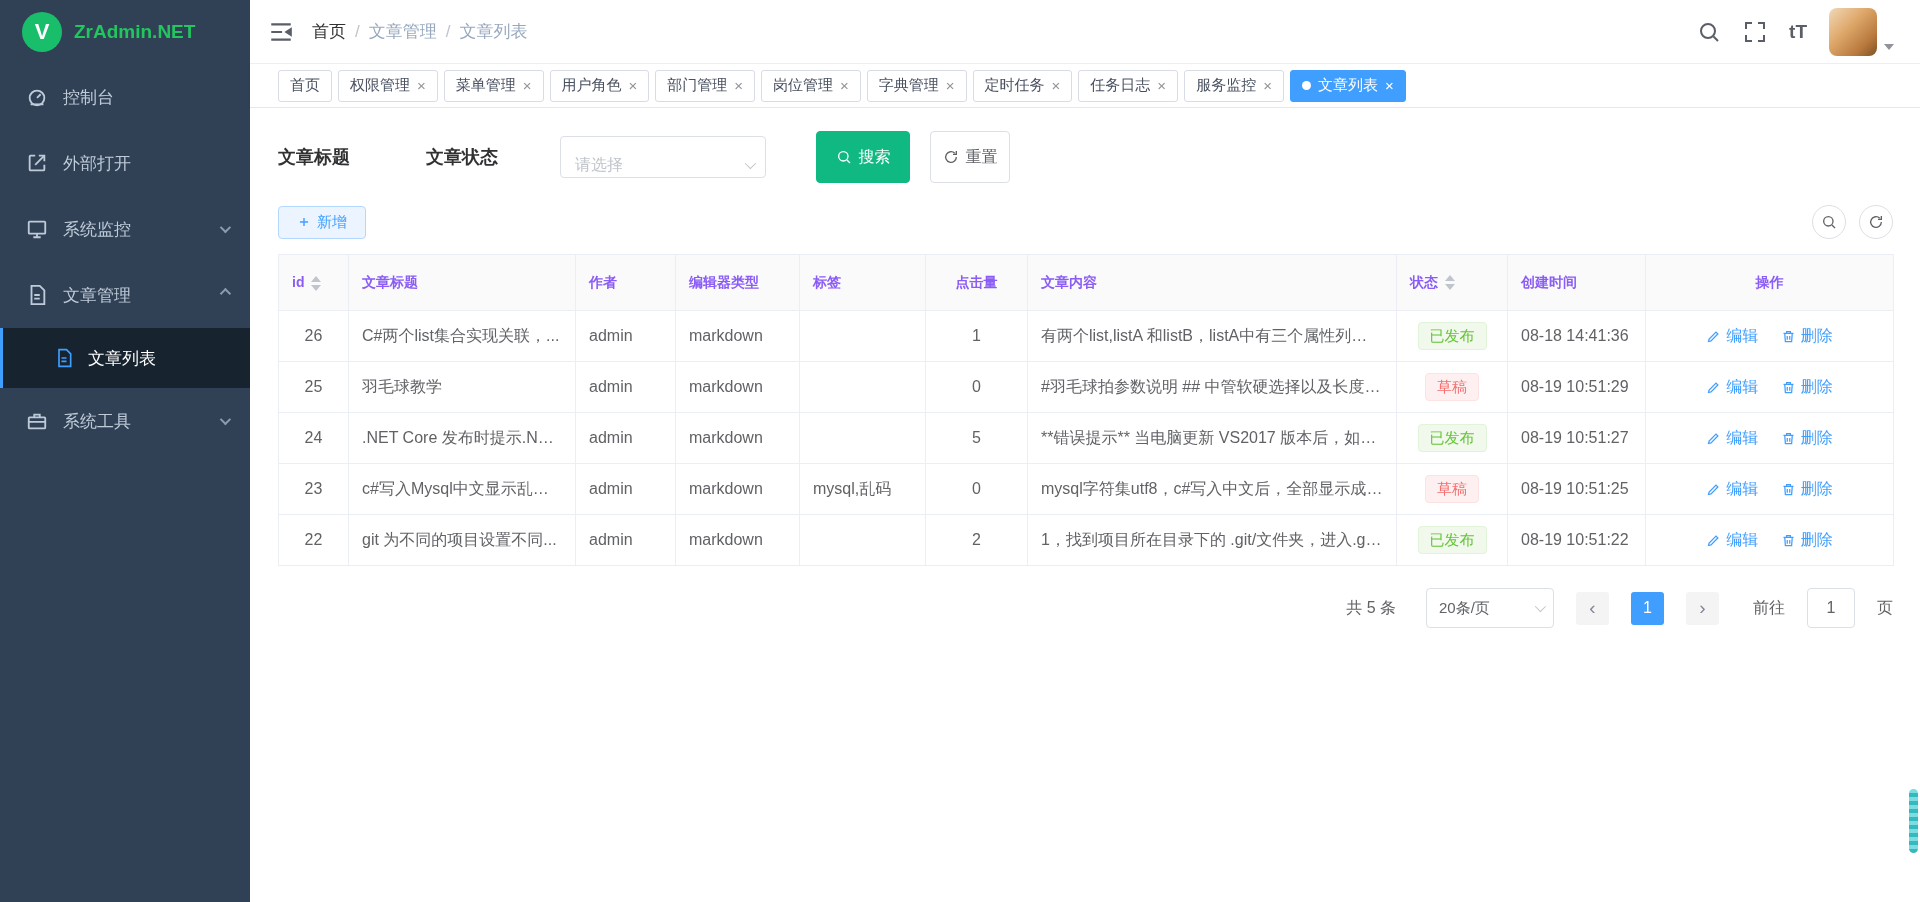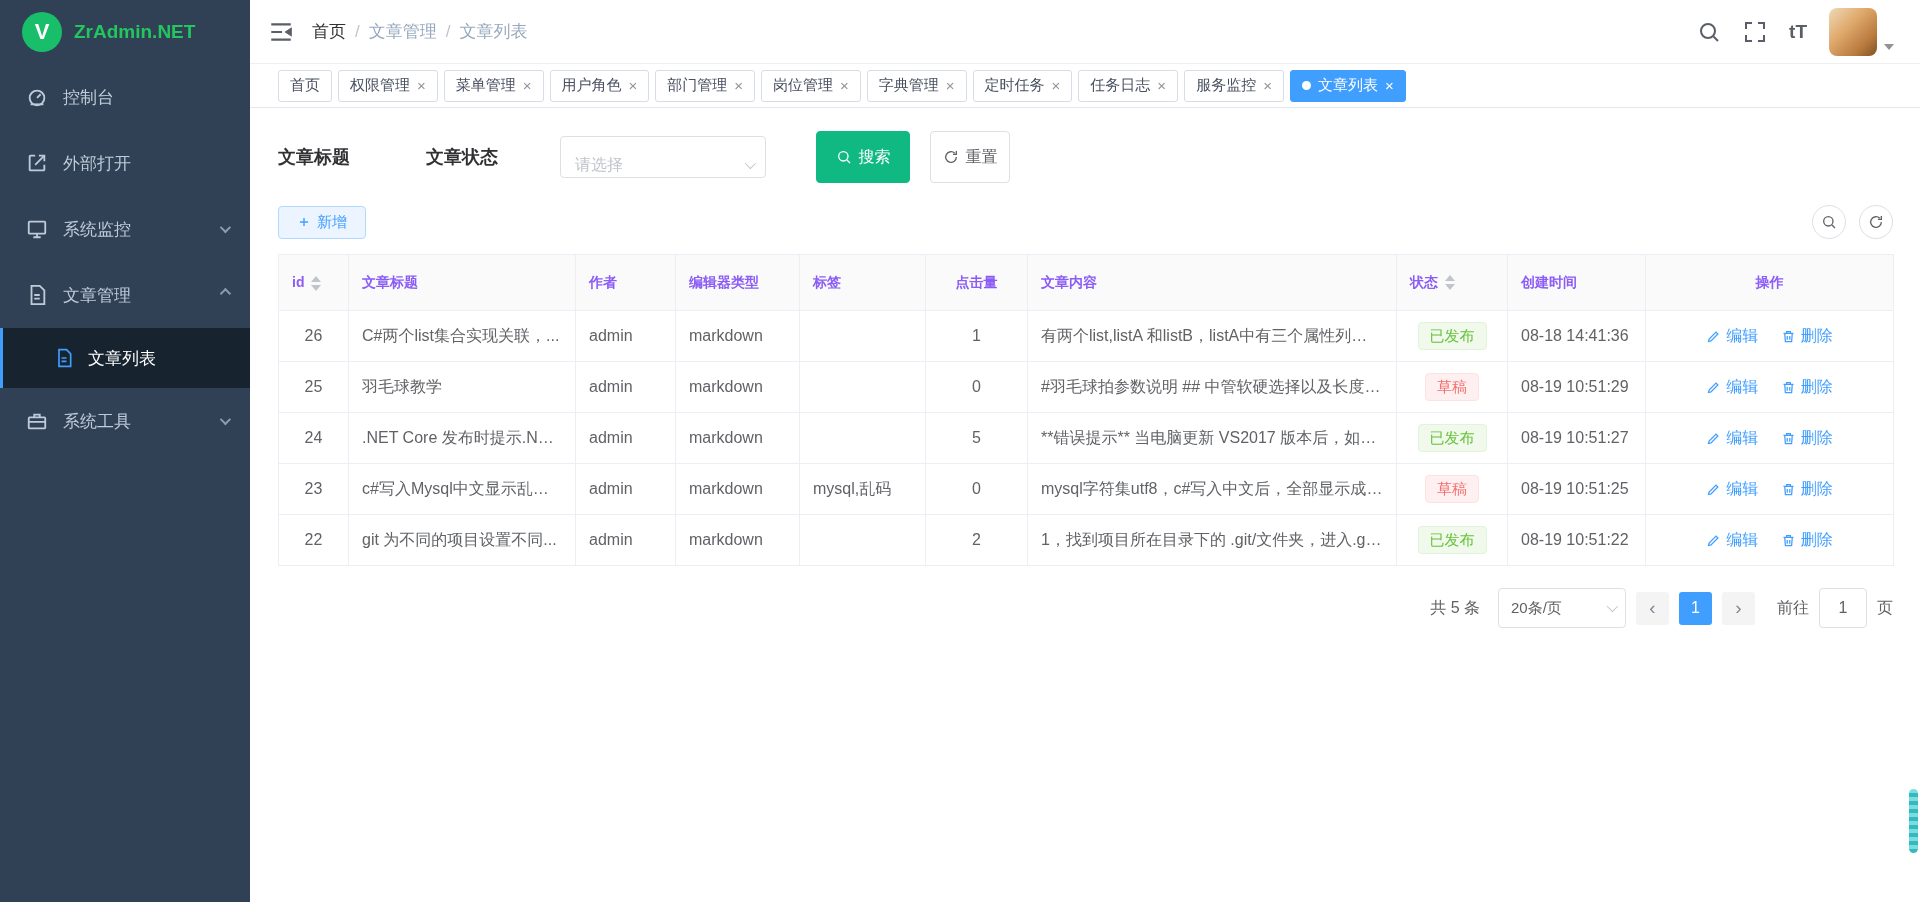--- a/index.html
+++ b/index.html
@@ -76,21 +76,21 @@
   .caret-up{width:0;height:0;border-left:5px solid transparent;border-right:5px solid transparent;border-bottom:6px solid #c0c4cc}
   .caret-dn{width:0;height:0;border-left:5px solid transparent;border-right:5px solid transparent;border-top:6px solid #c0c4cc}
   .tag-badge{display:inline-block;height:28px;line-height:26px;padding:0 11px;border-radius:4px;font-size:15px;border:1px solid transparent}
   .tag-success{background:#f0f9eb;border-color:#e1f3d8;color:#67c23a}
   .tag-danger{background:#fef0f0;border-color:#fde2e2;color:#f56c6c}
   .op-link{color:#409eff;display:inline-flex;align-items:center;gap:5px;cursor:pointer;font-size:16px;vertical-align:middle}
   .op-link svg{width:15px;height:15px}
   .op-link + .op-link{margin-left:18px}
 
   
-  .pagination{margin-top:22px;display:flex;align-items:center;justify-content:flex-end;font-size:16px;color:#606266;gap:10px}
+  .pagination{margin-top:22px;display:flex;align-items:center;justify-content:flex-end;font-size:16px;color:#606266;gap:22px}
   .pg-total{margin-right:8px}
   .pg-size{width:128px;height:40px;border:1px solid #dcdfe6;border-radius:4px;display:flex;align-items:center;justify-content:space-between;padding:0 10px 0 12px;font-size:15px;cursor:pointer;color:#606266;background:#fff}
   .pg-btn{width:33px;height:33px;background:#f4f4f5;border-radius:3px;display:flex;align-items:center;justify-content:center;color:#808695;font-size:19px;cursor:pointer}
   .pg-page{width:33px;height:33px;background:#409eff;color:#fff;border-radius:3px;display:flex;align-items:center;justify-content:center;font-size:16px;cursor:pointer}
   .pg-goto{margin-left:12px}
   .pg-input{width:48px;height:40px;border:1px solid #dcdfe6;border-radius:4px;text-align:center;font-size:16px;color:#606266;outline:none}
   .scroll-thumb{position:fixed;right:2px;top:789px;width:9px;height:64px;border-radius:5px;background:repeating-linear-gradient(0deg,#35b8be 0 4px,#7adde0 4px 8px);cursor:pointer}
 </style>
 </head>
 <body>

